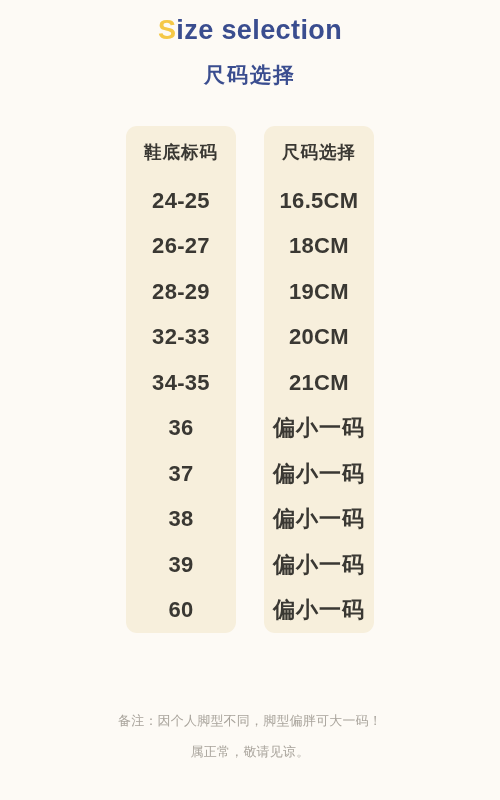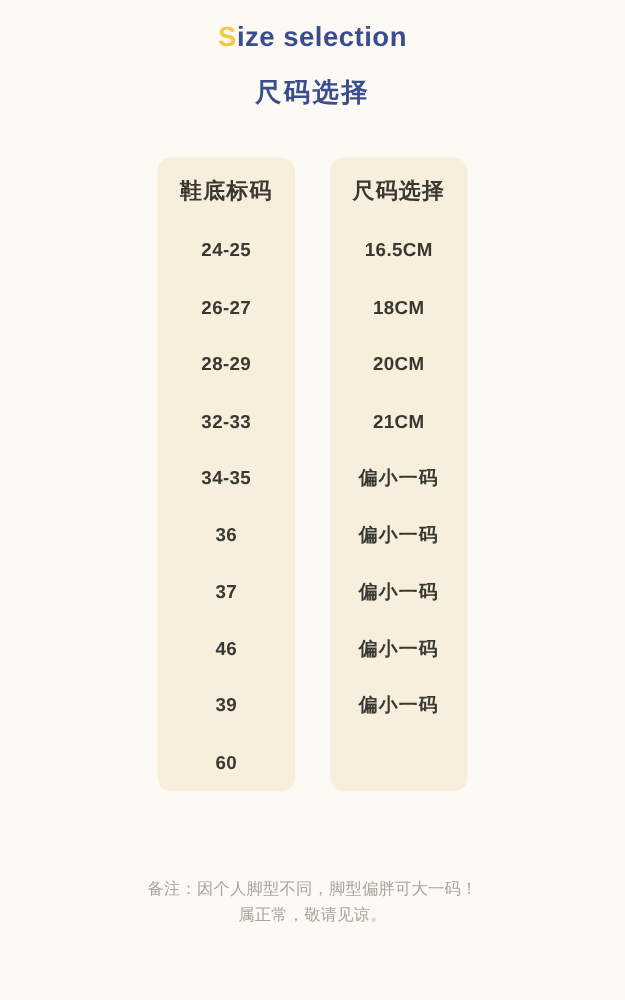--- a/index.html
+++ b/index.html
@@ -15,21 +15,21 @@
     position: relative;
   }
 
   
   .header {
     width: 100%;
     padding-top: 12px;
     text-align: center;
   }
   .title-en {
-    font-size: 22px;
+    font-size: 27px;
     font-weight: bold;
     letter-spacing: 0.4px;
     color: #3A4D8F;
     line-height: 36px;
     margin: 0;
   }
   .title-en .lead {
     color: #F5C846;
   }
   .title-cn {
@@ -60,21 +60,21 @@
     flex-direction: column;
     align-items: center;
   }
   .cell {
     height: 45.5px;
     width: 100%;
     display: flex;
     align-items: center;
     justify-content: center;
     color: #3A3833;
-    font-size: 15px;
+    font-size: 22px;
     font-weight: bold;
     letter-spacing: 0.3px;
     white-space: nowrap;
   }
   .cell.head {
     height: 52px;
     font-size: 17.5px;
     letter-spacing: 1px;
   }
   .cell.cn {
@@ -87,21 +87,21 @@
     top: 700px;
     left: 0;
     width: 100%;
     text-align: center;
     color: #A9A49C;
     font-size: 13px;
     line-height: 21px;
     letter-spacing: 0.2px;
   }
   .note p {
-    margin: 0;
+    margin: 10px;
     white-space: nowrap;
   }
 </style>
 </head>
 <body>
 
 <div class="header">
   <h1 class="title-en"><span class="lead">S</span><span>ize selection</span></h1>
   <h2 class="title-cn">尺码选择</h2>
 </div>
@@ -110,29 +110,30 @@
 
   <div class="col">
     <div class="cell head">鞋底标码</div>
     <div class="cell">24-25</div>
     <div class="cell">26-27</div>
     <div class="cell">28-29</div>
     <div class="cell">32-33</div>
     <div class="cell">34-35</div>
     <div class="cell">36</div>
     <div class="cell">37</div>
-    <div class="cell">46</div>
+    <div class="cell">38</div>
     <div class="cell">39</div>
     <div class="cell">60</div>
   </div>
 
   <div class="col">
     <div class="cell head">尺码选择</div>
     <div class="cell">16.5CM</div>
     <div class="cell">18CM</div>
+    <div class="cell">19CM</div>
     <div class="cell">20CM</div>
     <div class="cell">21CM</div>
     <div class="cell cn">偏小一码</div>
     <div class="cell cn">偏小一码</div>
     <div class="cell cn">偏小一码</div>
     <div class="cell cn">偏小一码</div>
     <div class="cell cn">偏小一码</div>
   </div>
 
 </div>

